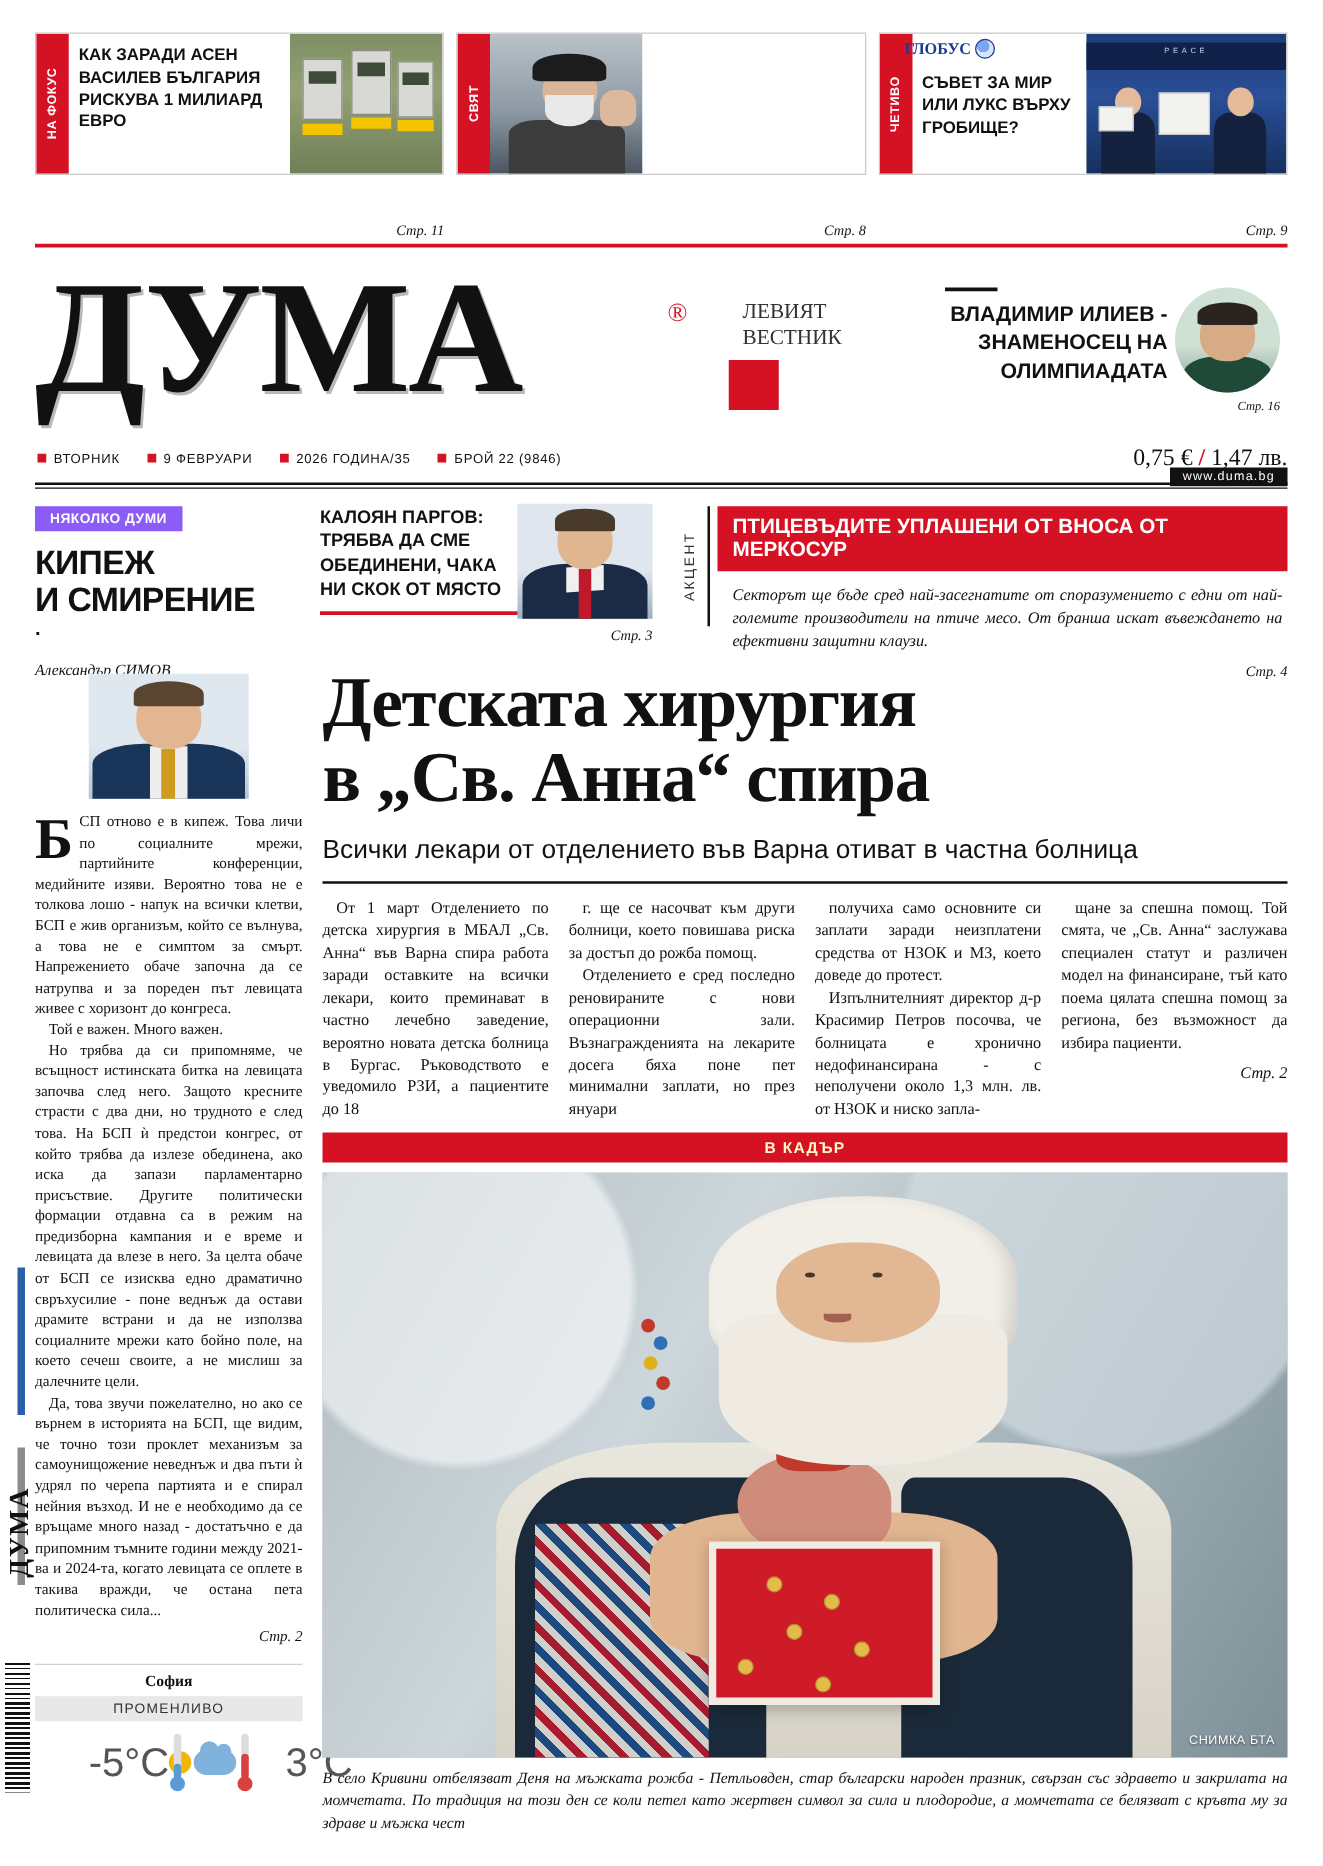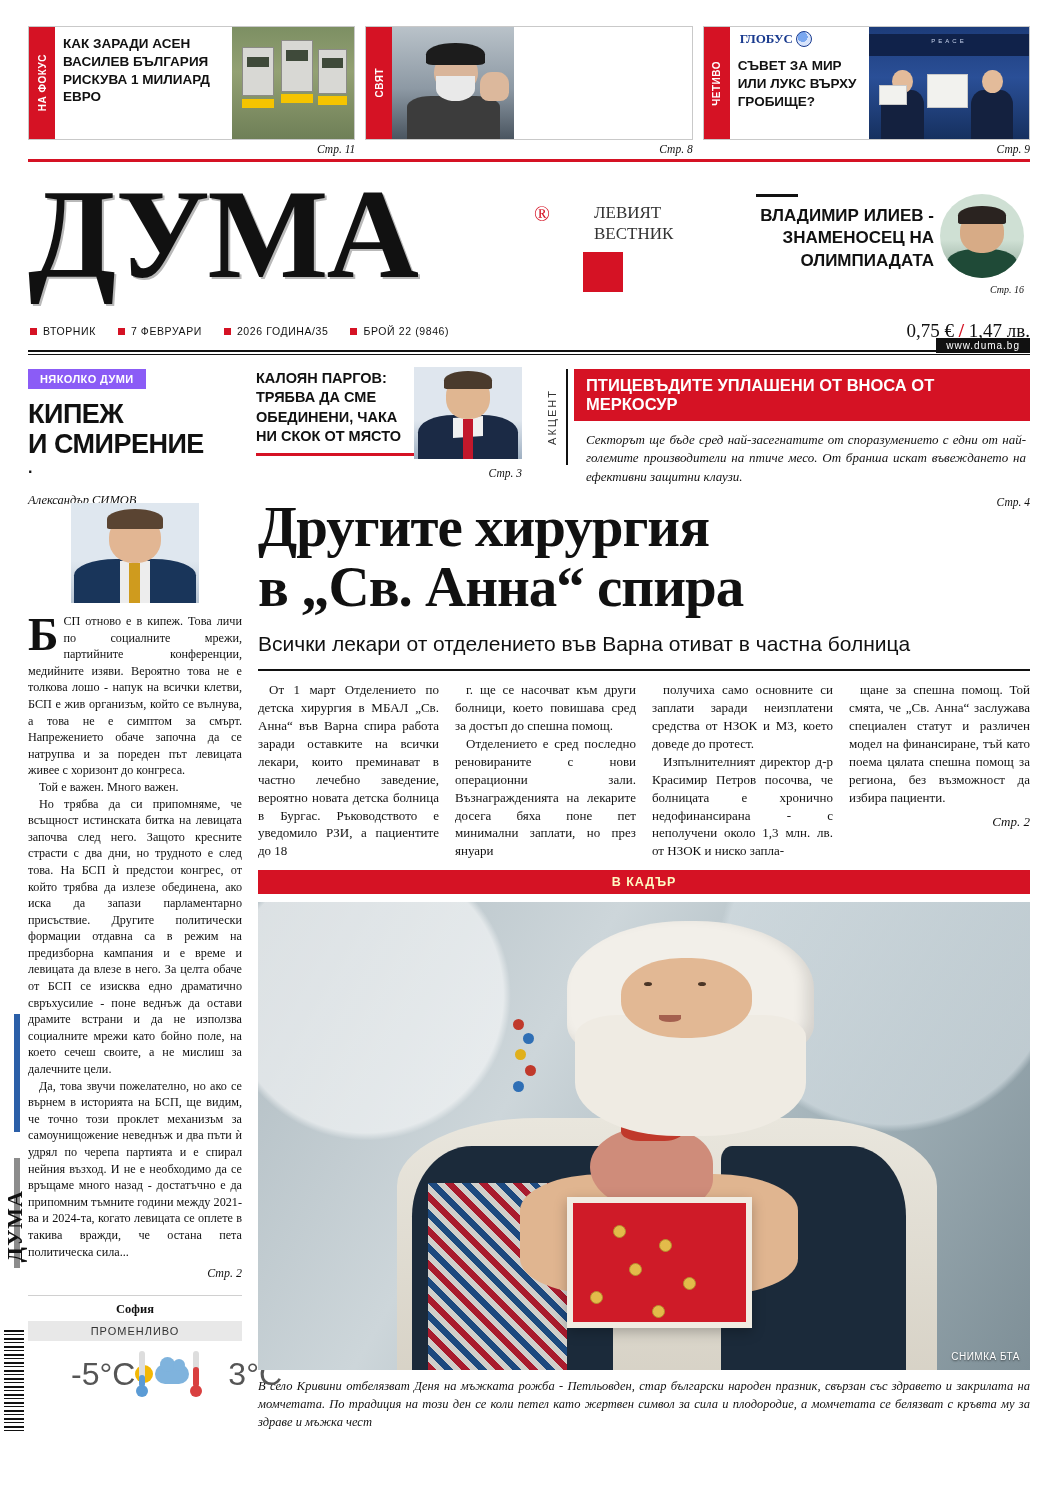--- a/index.html
+++ b/index.html
@@ -119,25 +119,25 @@
   .conf-person .b { position:absolute; left:6%; top:30%; width:88%; height:70%; background:#14213f; border-radius:30% 30% 0 0; }
   .conf-paper { position:absolute; background:#f2f2ee; border:1px solid #c9c9c9; }
 
   .teaser-page {
     font-family:"Liberation Serif", serif;
     font-style:italic;
     font-size:11.5px;
     text-align:right;
     padding-top:3px;
   }
-  .teaser-pages { display:flex; gap:10px; }
+  .teaser-pages { display:flex; gap:10px;margin-top:36px; }
   .teaser-pages > div { flex:1; }
 
   .globus-badge {
-    position:absolute; left:36px; top:4px;
+    position:absolute; left:20px; top:4px;
     font-family:"Liberation Serif", serif; font-weight:bold;
     font-size:13px; color:#1a3b8f;
     display:flex; align-items:center; gap:3px;
   }
   .globus-circle {
     width:16px;height:16px;border-radius:50%;
     border:1.5px solid #1a3b8f;
     background:
       radial-gradient(circle at 40% 35%, #7aa7ef 0 40%, transparent 41%),
       #d8e4fb;
@@ -544,21 +544,21 @@
         <div class="body"></div>
           <div class="face"></div>
           <div class="hair"></div>
       </div>
       <div class="mast-page">Стр. 16</div>
     </div>
   </div>
 
   <div class="infobar">
     <div><span class="sq"></span><span>ВТОРНИК</span></div>
-    <div><span class="sq"></span><span>7 ФЕВРУАРИ</span></div>
+    <div><span class="sq"></span><span>9 ФЕВРУАРИ</span></div>
     <div><span class="sq"></span><span>2026 ГОДИНА/35</span></div>
     <div><span class="sq"></span><span>БРОЙ 22 (9846)</span></div>
     <div class="price">
       <span>0,75 €</span>
       <span class="sep">/</span>
       <span>1,47 лв.</span>
     </div>
     <div class="website">www.duma.bg</div>
   </div>
   <div class="rule-thin"></div>
@@ -638,32 +638,32 @@
               <div class="fill" style="height:20px;background:#d94040"></div>
             <div class="bulb" style="background:#d94040"></div>
           </div>
           <div class="wx-temp">3°C</div>
         </div>
       </div>
     </div>
 
     <div class="main-col">
       <h1 class="headline">
-        <div>Другите хирургия</div>
+        <div>Детската хирургия</div>
         <div>в „Св. Анна“ спира</div>
       </h1>
       <div class="subhead">Всички лекари от отделението във Варна отиват в частна болница</div>
       <div class="hr-black"></div>
 
       <div class="lead-cols">
         <div class="col">
           <p>От 1 март Отделението по детска хирургия в МБАЛ „Св. Анна“ във Варна спира работа заради оставките на всички лекари, които преминават в частно лечебно заведение, вероятно новата детска болница в Бургас. Ръководството е уведомило РЗИ, а пациентите до 18</p>
         </div>
         <div class="col">
-          <p>г. ще се насочват към други болници, което повишава сред за достъп до спешна помощ.</p>
+          <p>г. ще се насочват към други болници, което повишава риска за достъп до рожба помощ.</p>
           <p>Отделението е сред последно реновираните с нови операционни зали. Възнагражденията на лекарите досега бяха поне пет минимални заплати, но през януари</p>
         </div>
         <div class="col">
           <p>получиха само основните си заплати заради неизплатени средства от НЗОК и МЗ, което доведе до протест.</p>
           <p>Изпълнителният директор д-р Красимир Петров посочва, че болницата е хронично недофинансирана - с неполучени около 1,3 млн. лв. от НЗОК и ниско запла-</p>
         </div>
         <div class="col">
           <p>щане за спешна помощ. Той смята, че „Св. Анна“ заслужава специален статут и различен модел на финансиране, тъй като поема цялата спешна помощ за региона, без възможност да избира пациенти.</p>
           <p class="lead-page">Стр. 2</p>
         </div>

